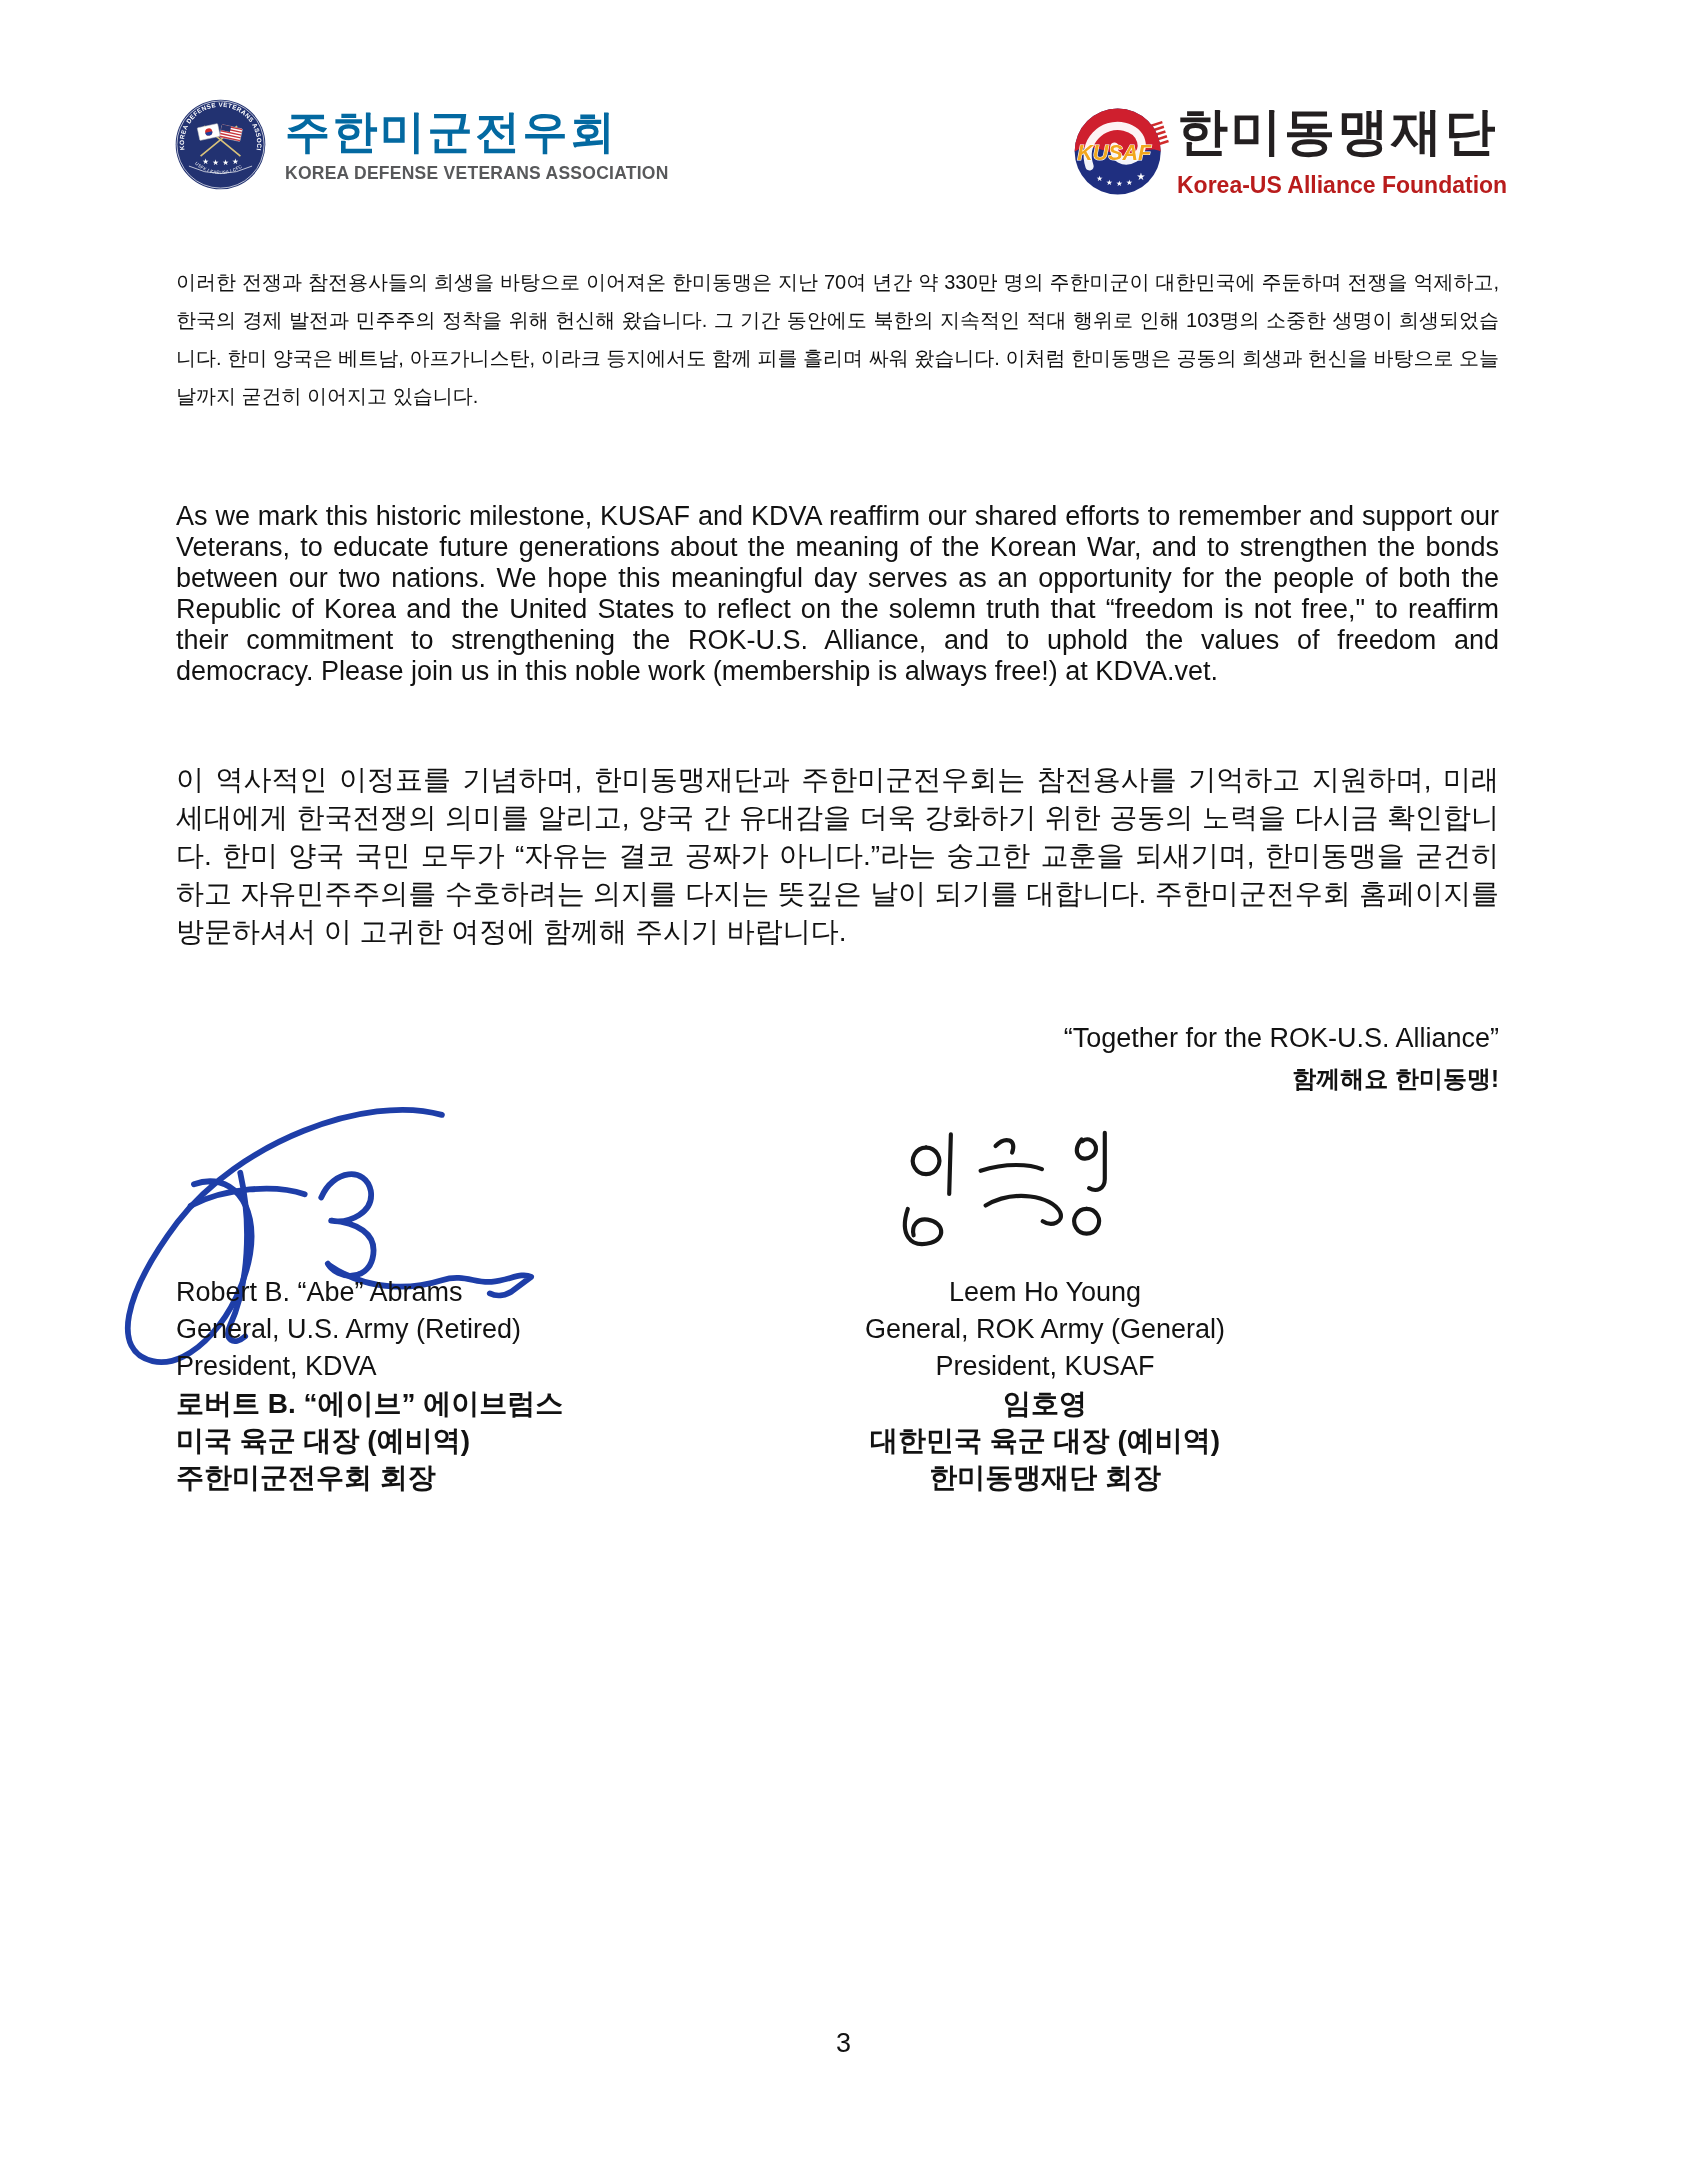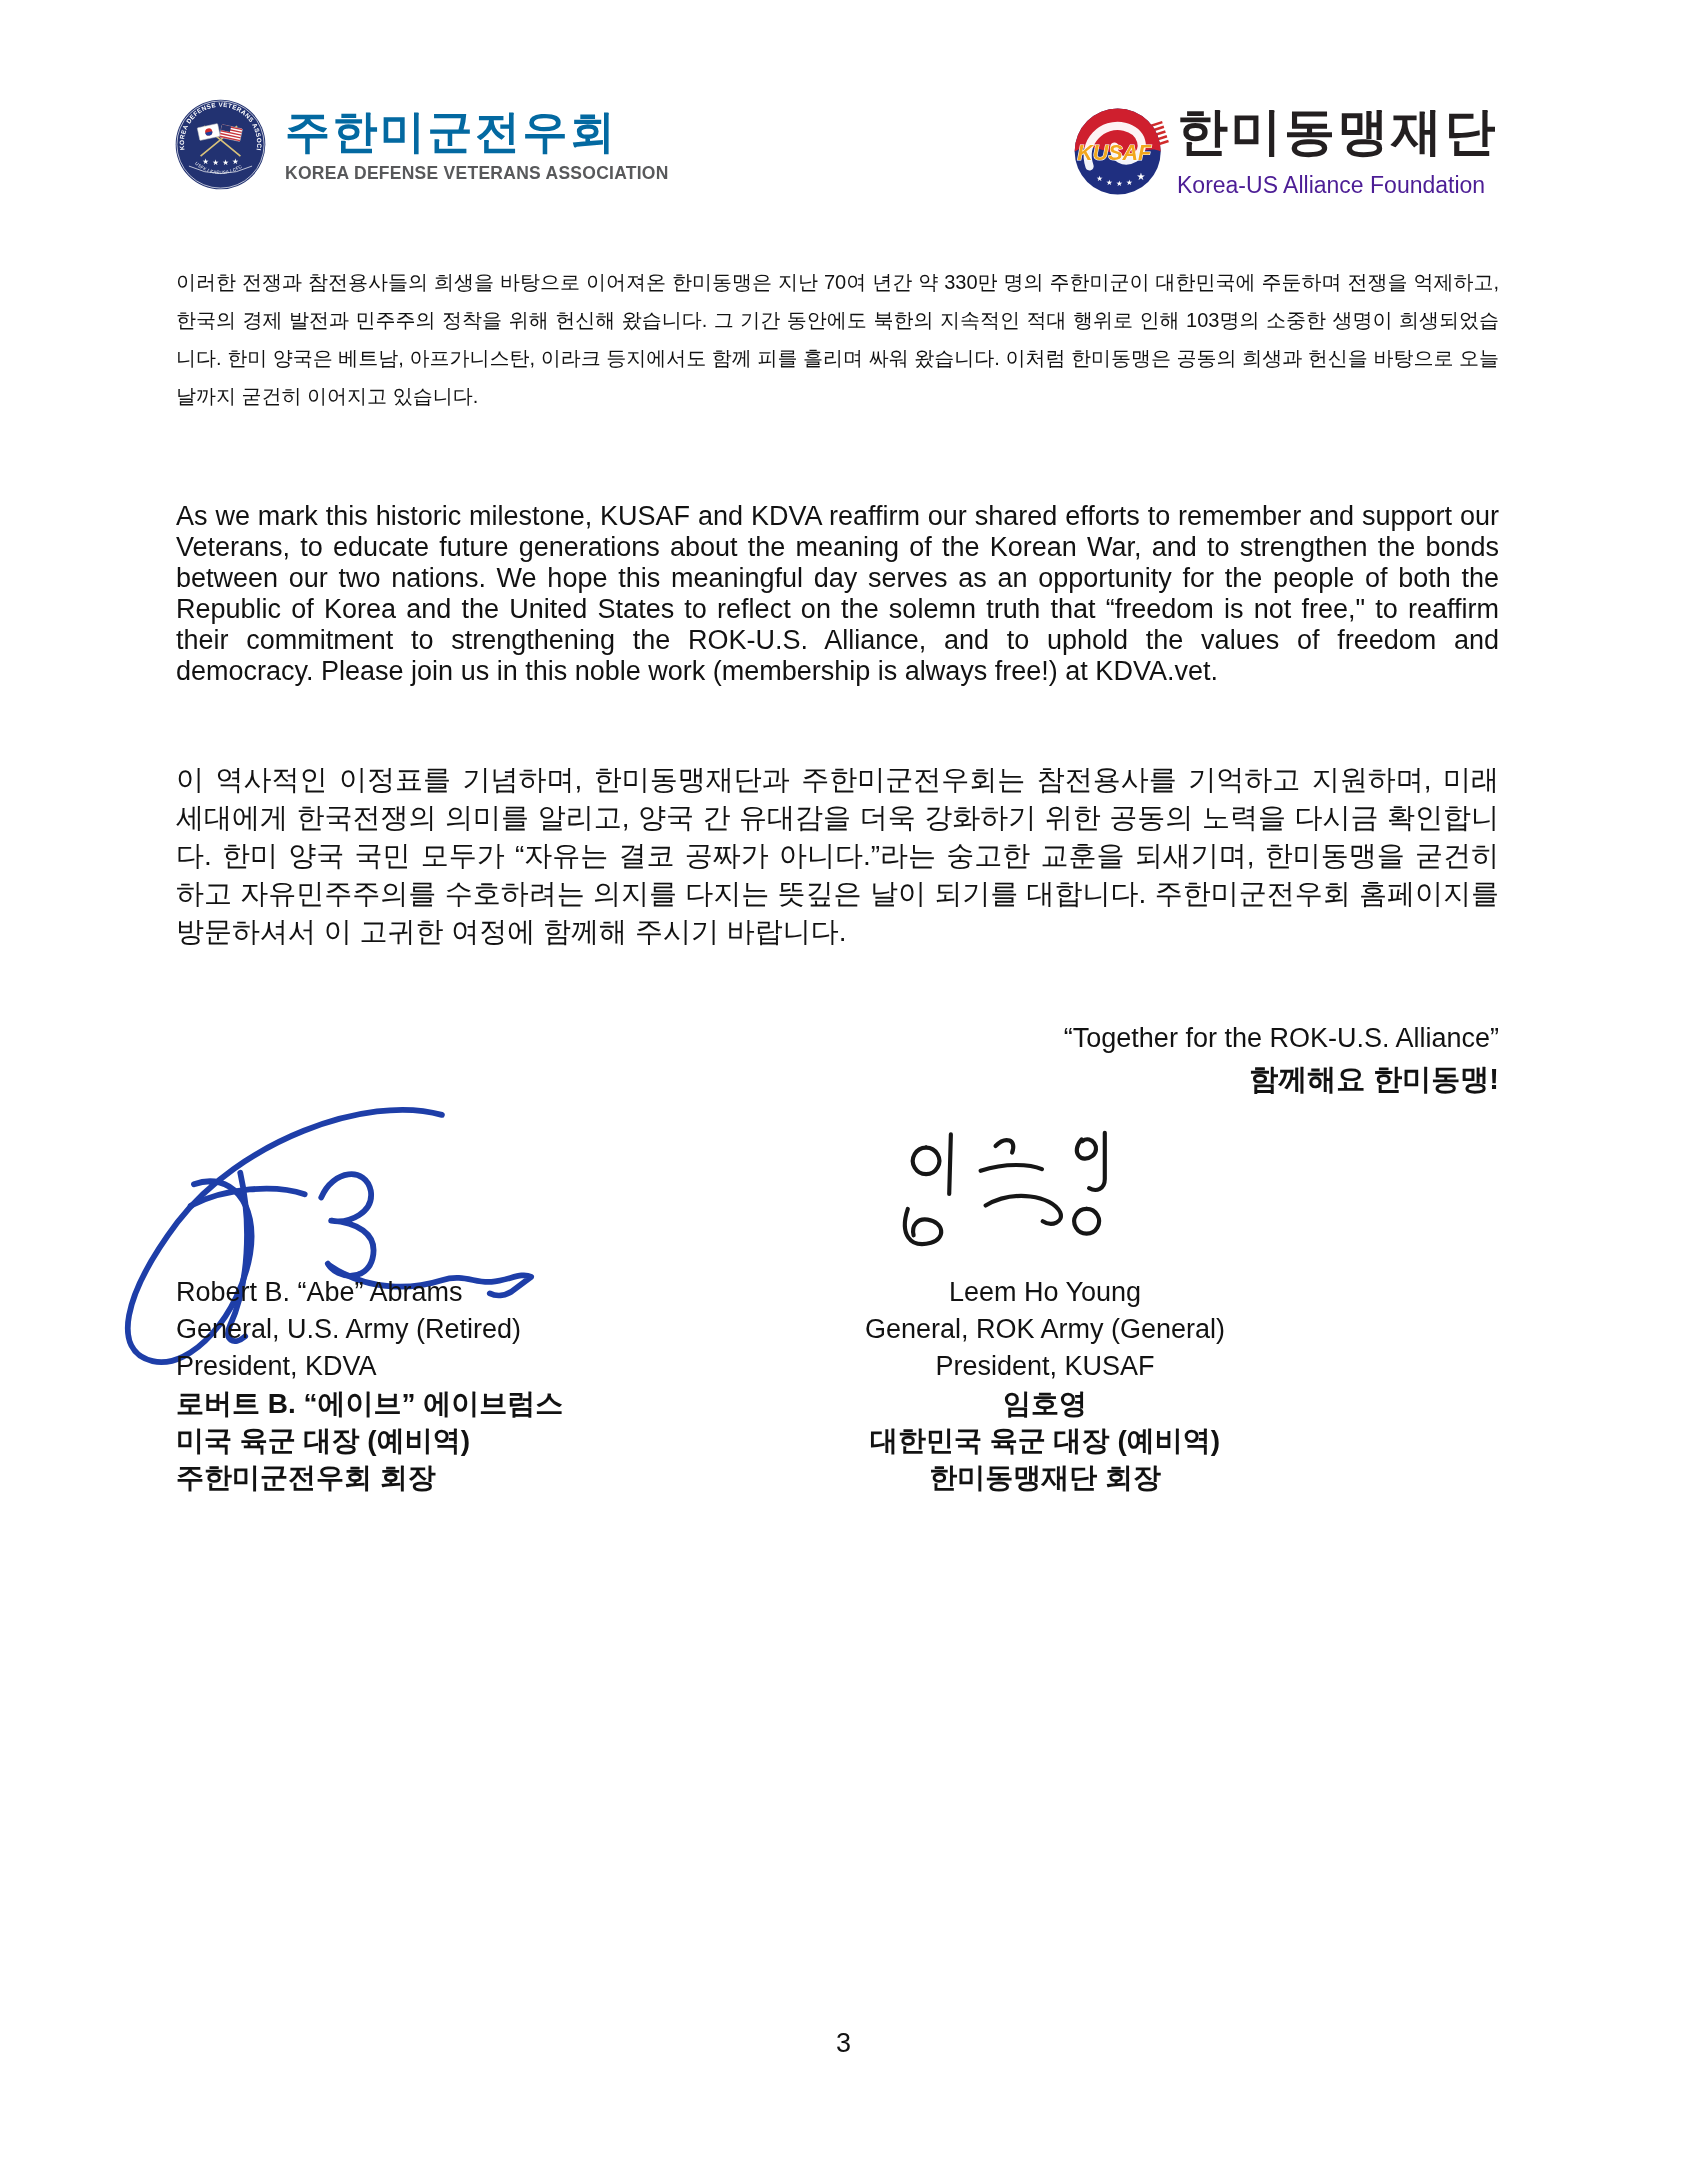--- a/index.html
+++ b/index.html
@@ -10,33 +10,33 @@
 
   
   .logo-left { position:absolute; left:174px; top:98px; display:flex; align-items:center; gap:18px; }
   .logo-right { position:absolute; left:1073px; top:104px; display:flex; align-items:center; gap:8px; }
   .seal { display:block; }
   .logo-titles { display:flex; flex-direction:column; justify-content:center; }
   .kdva-title { font-size:45px; font-weight:bold; color:#0369a1; letter-spacing:2.5px; line-height:51px; white-space:nowrap; }
   .kdva-sub { font-size:19px; font-weight:bold; color:#58595b; margin-top:5px; white-space:nowrap;
               transform:scaleX(0.92); transform-origin:left center; letter-spacing:0.3px; }
   .kusaf-title { font-size:51px; font-weight:bold; color:#231f20; letter-spacing:2.5px; line-height:56px; white-space:nowrap; }
-  .kusaf-sub { font-size:23px; font-weight:400; color:#4c1d95; margin-top:12px; white-space:nowrap; }
+  .kusaf-sub { font-size:23px; font-weight:700; color:#b91c1c; margin-top:12px; white-space:nowrap; }
 
   
   .para { position:absolute; left:176px; width:1323px; text-align:justify; }
   .para-ko1 { top:263px; font-size:20px; line-height:38px; }
   .para-en  { top:501px; font-size:27px; line-height:31px; }
   .para-ko2 { top:761px; font-size:28px; line-height:38px; }
   .bold-line { font-weight:bold; display:block; }
 
   
   .slogan { position:absolute; left:176px; width:1323px; top:1022px; text-align:right; }
   .slogan-en { font-size:27px; line-height:33px; }
-  .slogan-ko { font-size:29px; font-weight:bold; line-height:38px; margin-top:5px; }
+  .slogan-ko { font-size:24px; font-weight:bold; line-height:38px; margin-top:5px; }
 
   
   .sig-svg-left  { position:absolute; left:68px;  top:1100px; }
   .sig-svg-right { position:absolute; left:883px; top:1126px; }
   .sig-block { position:absolute; top:1274px; font-size:27px; line-height:37px; }
   .sig-left  { left:176px; }
   .sig-right { left:865px;text-align:center; }
   .sig-block .ko { font-weight:bold; font-size:28px; }
 
   

